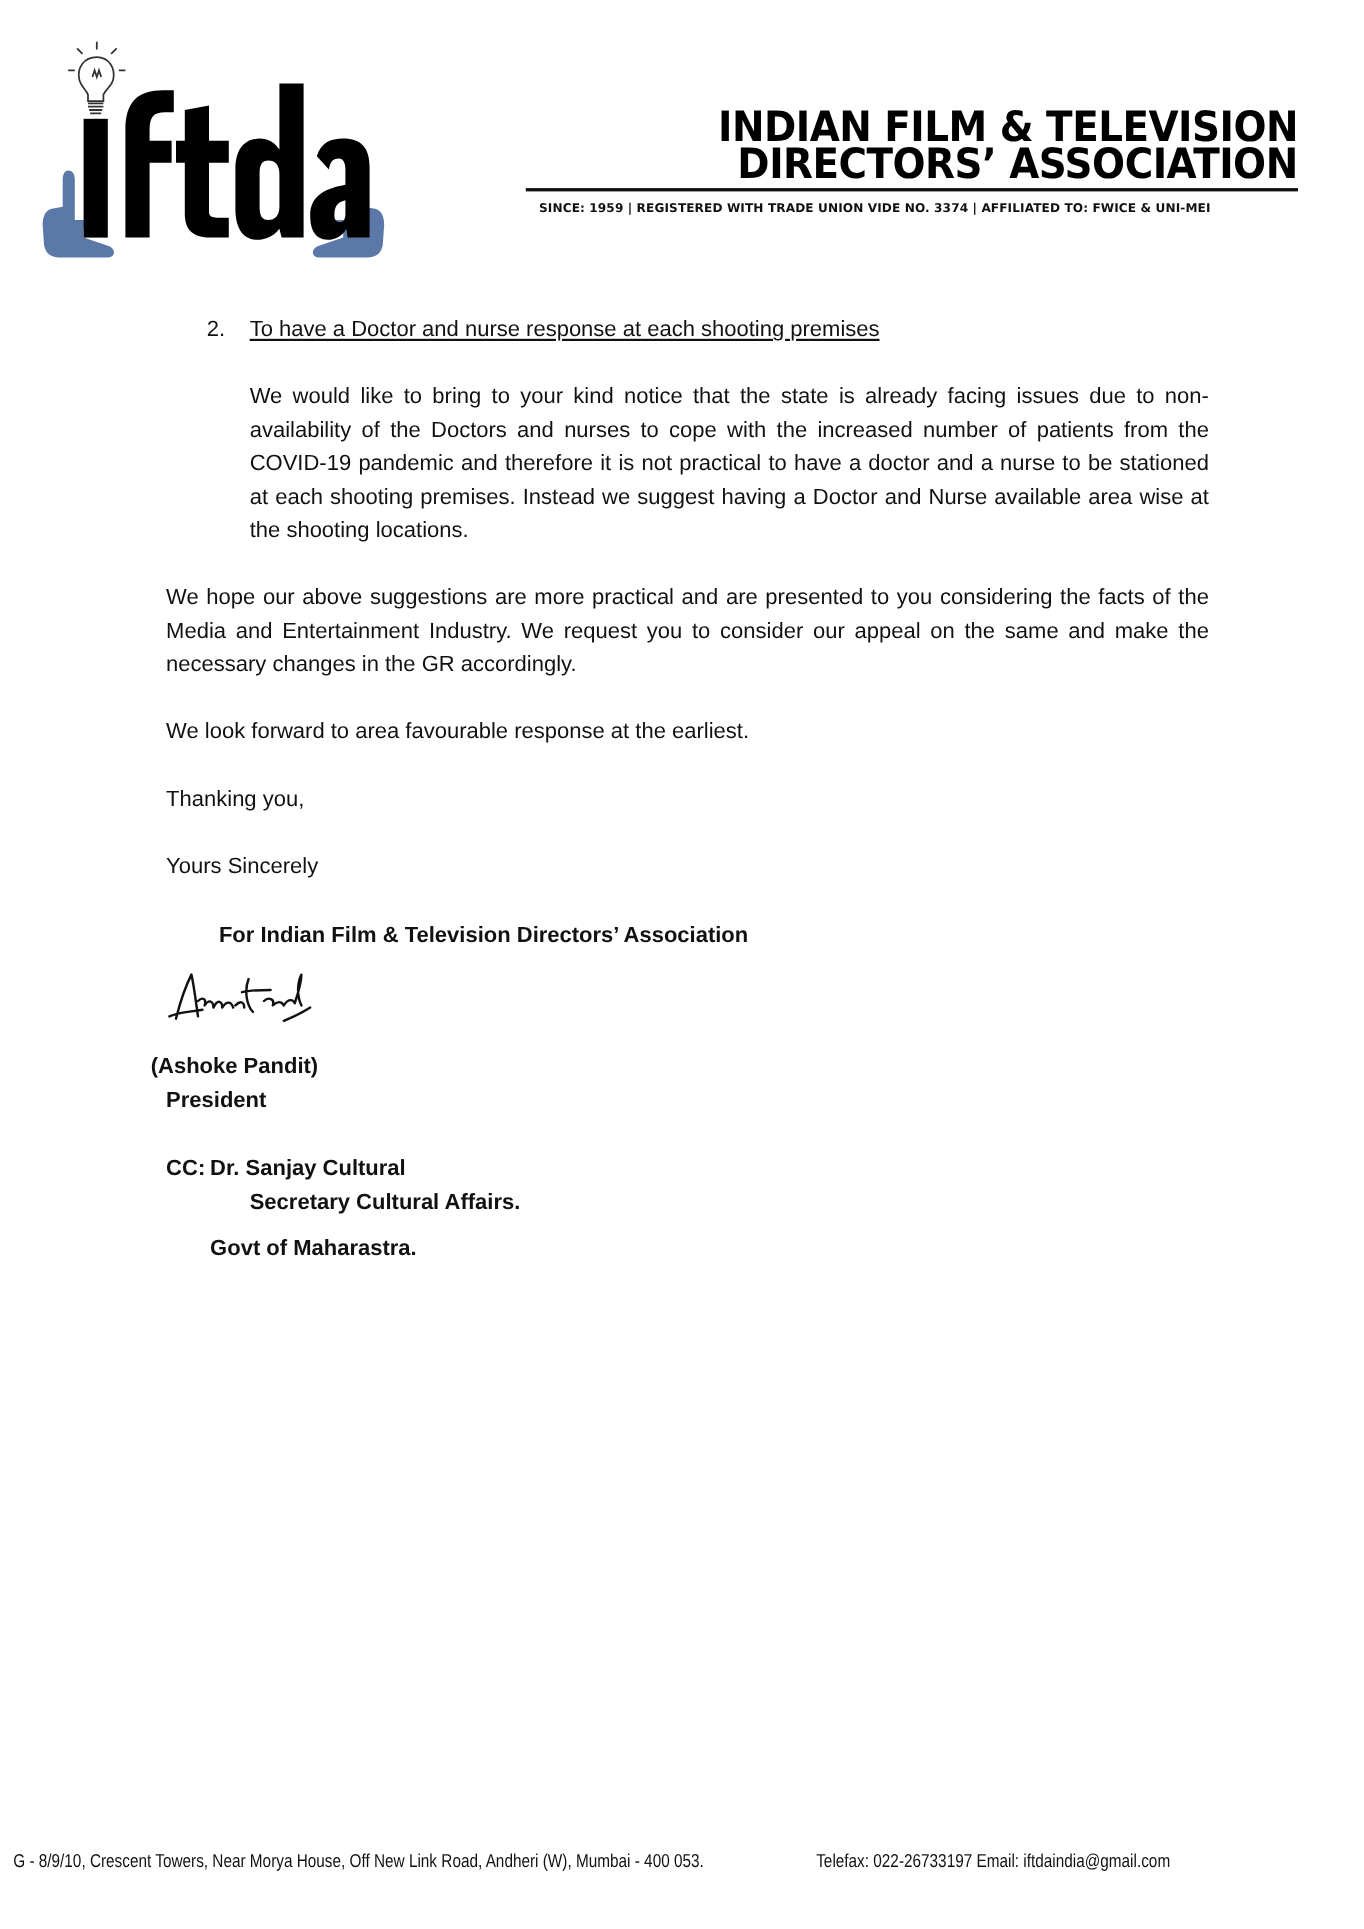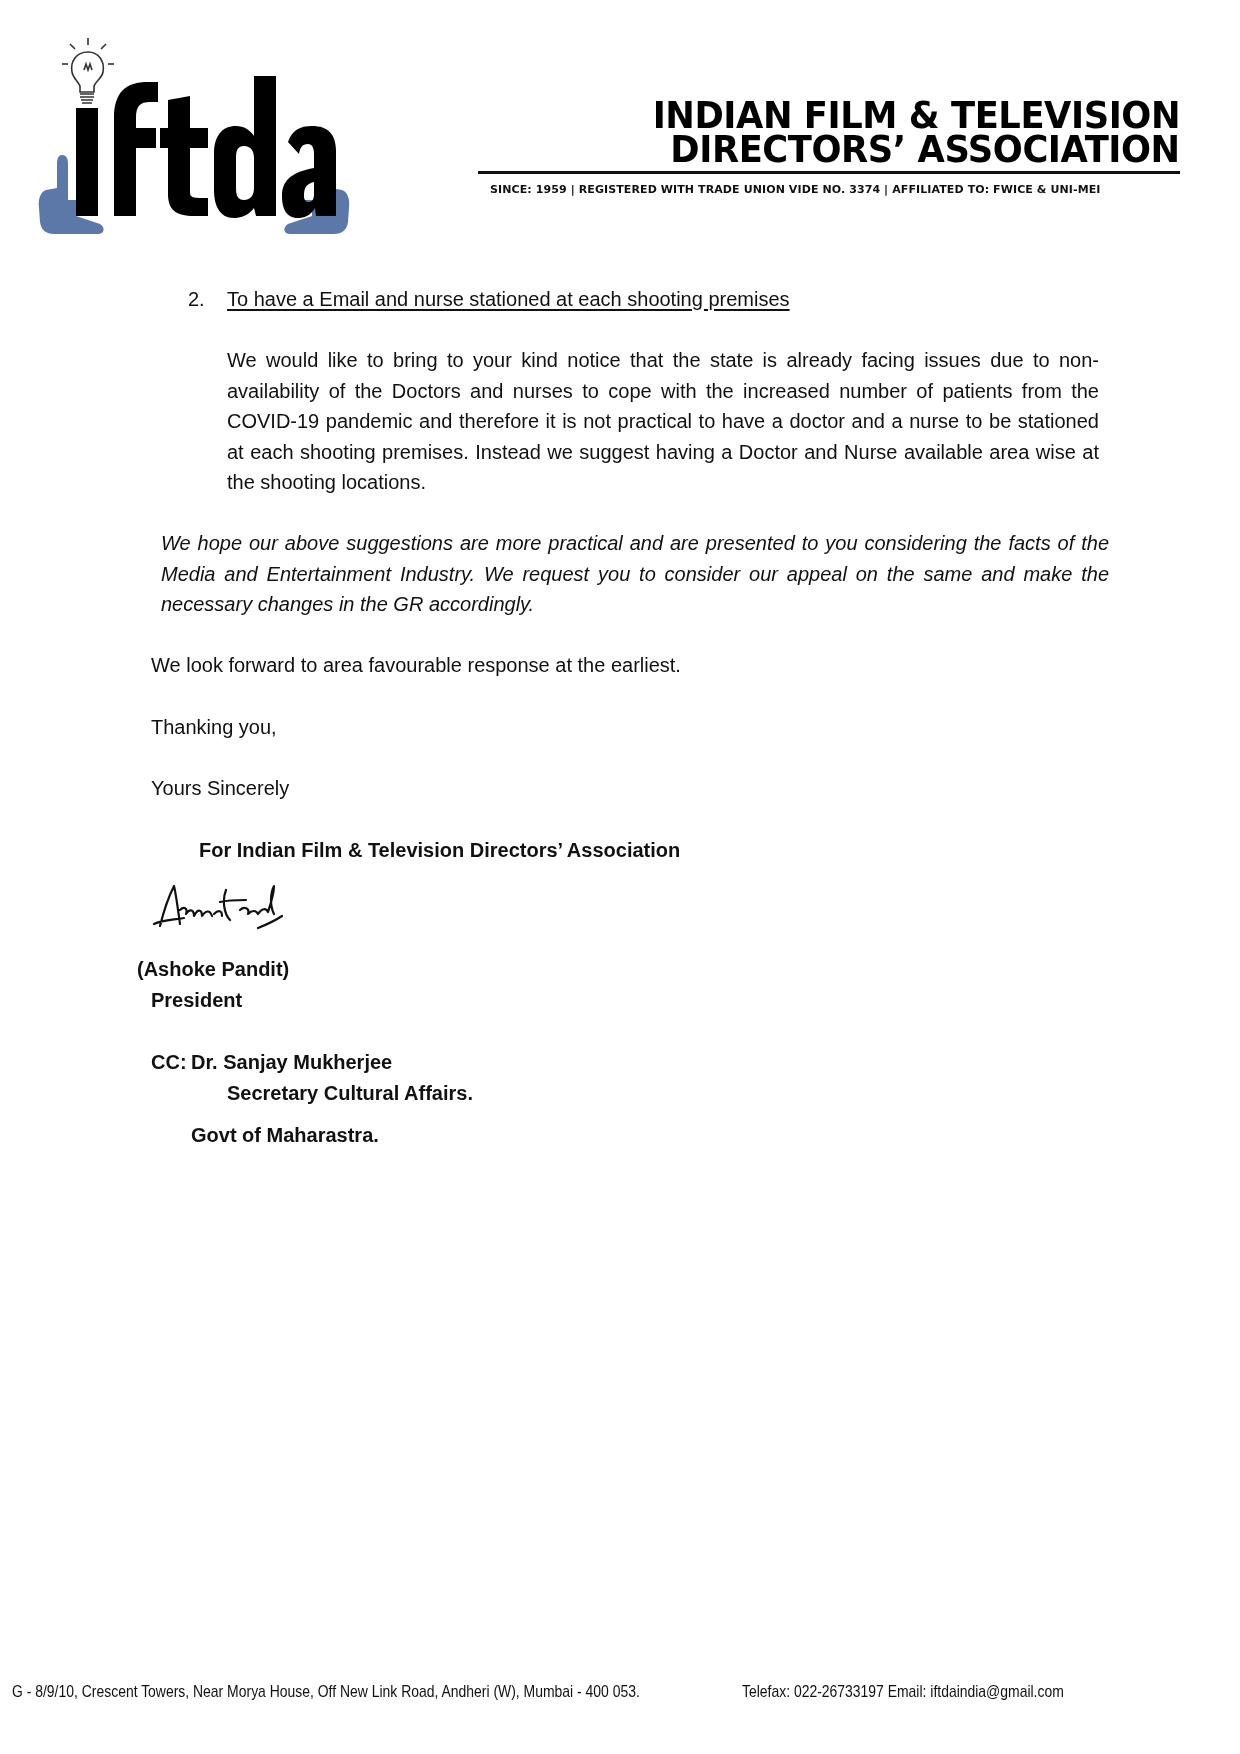--- a/index.html
+++ b/index.html
@@ -18,21 +18,21 @@
   #header-rule { left:478px; top:171px; width:702px; height:3px; background:#111; }
   #header-sub { left:490px; top:183px; width:690px; font-family:"DejaVu Sans", sans-serif; font-weight:bold;
                 font-size:11px; color:#111; white-space:nowrap; letter-spacing:0.1px; }
 
   
   .body { font-family:"Liberation Sans", sans-serif; font-size:20px; line-height:30.6px; color:#111; }
   .para { text-align:justify; }
   #item-num { left:188px; top:284px; }
   #item-heading { left:227px; top:284px; text-decoration:underline; text-underline-offset:3px; }
   #para1 { left:227px; top:345px; width:872px; }
-  #para2 { left:161px; top:528px; width:948px;font-style:italic; }
+  #para2 { left:151px; top:528px; width:948px; }
   #para3 { left:151px; top:650px; }
   #thanks { left:151px; top:712px; }
   #yours { left:151px; top:773px; }
   #for-org { left:151px; top:835px; font-weight:bold;margin-left:48px; }
   #signature { left:150px; top:880px; width:140px; height:60px; }
   #signer-name { left:137px; top:954px; font-weight:bold; }
   #signer-title { left:151px; top:985px; font-weight:bold; }
   #cc-label { left:151px; top:1047px; font-weight:bold; }
   #cc-name { left:191px; top:1047px; font-weight:bold; }
   #cc-line2 { left:191px; top:1078px; font-weight:bold;margin-left:36px; }
@@ -79,33 +79,33 @@
     </g>
   </svg>
 </div>
 
 <div id="org-line1" class="abs org-name">INDIAN FILM &amp; TELEVISION</div>
 <div id="org-line2" class="abs org-name">DIRECTORS’ ASSOCIATION</div>
 <div id="header-rule" class="abs"></div>
 <div id="header-sub" class="abs">SINCE: 1959 | REGISTERED WITH TRADE UNION VIDE NO. 3374 | AFFILIATED TO: FWICE &amp; UNI-MEI</div>
 
 <div id="item-num" class="abs body">2.</div>
-<div id="item-heading" class="abs body">To have a Email and nurse stationed at each shooting premises</div>
+<div id="item-heading" class="abs body">To have a Doctor and nurse response at each shooting premises</div>
 <div id="para1" class="abs body para">We would like to bring to your kind notice that the state is already facing issues due to non-availability of the Doctors and nurses to cope with the increased number of patients from the COVID-19 pandemic and therefore it is not practical to have a doctor and a nurse to be stationed at each shooting premises. Instead we suggest having a Doctor and Nurse available area wise at the shooting locations.</div>
 <div id="para2" class="abs body para">We hope our above suggestions are more practical and are presented to you considering the facts of the Media and Entertainment Industry. We request you to consider our appeal on the same and make the necessary changes in the GR accordingly.</div>
 <div id="para3" class="abs body">We look forward to area favourable response at the earliest.</div>
 
 <div id="thanks" class="abs body">Thanking you,</div>
 <div id="yours" class="abs body">Yours Sincerely</div>
 <div id="for-org" class="abs body">For Indian Film &amp; Television Directors’ Association</div>
 <svg id="signature" class="abs" viewBox="0 0 140 60">
   <path d="M4 44 C12 40 22 40 34 38 M10 46 C14 30 20 14 24 6 C26 14 28 30 30 44 M30 30 C34 26 38 28 36 34 C40 28 44 30 44 36 C48 28 52 30 52 36 C56 30 60 30 62 36 M64 34 C68 30 72 30 72 36 M76 10 C72 20 74 34 80 40 M70 22 C78 20 88 20 96 20 M90 30 C94 26 100 28 98 34 C102 30 106 30 108 34 C112 28 116 28 118 32 M118 32 C122 20 124 12 124 6 C120 14 120 26 124 34 M108 48 C118 44 126 40 132 36" fill="none" stroke="#111" stroke-width="2.2" stroke-linecap="round" stroke-linejoin="round"></path>
 </svg>
 <div id="signer-name" class="abs body">(Ashoke Pandit)</div>
 <div id="signer-title" class="abs body">President</div>
 
 <div id="cc-label" class="abs body">CC:</div>
-<div id="cc-name" class="abs body">Dr. Sanjay Mukherjee</div>
+<div id="cc-name" class="abs body">Dr. Sanjay Cultural</div>
 <div id="cc-line2" class="abs body">Secretary Cultural Affairs.</div>
 <div id="cc-line3" class="abs body">Govt of Maharastra.</div>
 
 <div id="footer-address" class="abs footer">G - 8/9/10, Crescent Towers, Near Morya House, Off New Link Road, Andheri (W), Mumbai - 400 053.</div>
 <div id="footer-contact" class="abs footer">Telefax: 022-26733197 Email: iftdaindia@gmail.com</div>
 
 </body></html>

